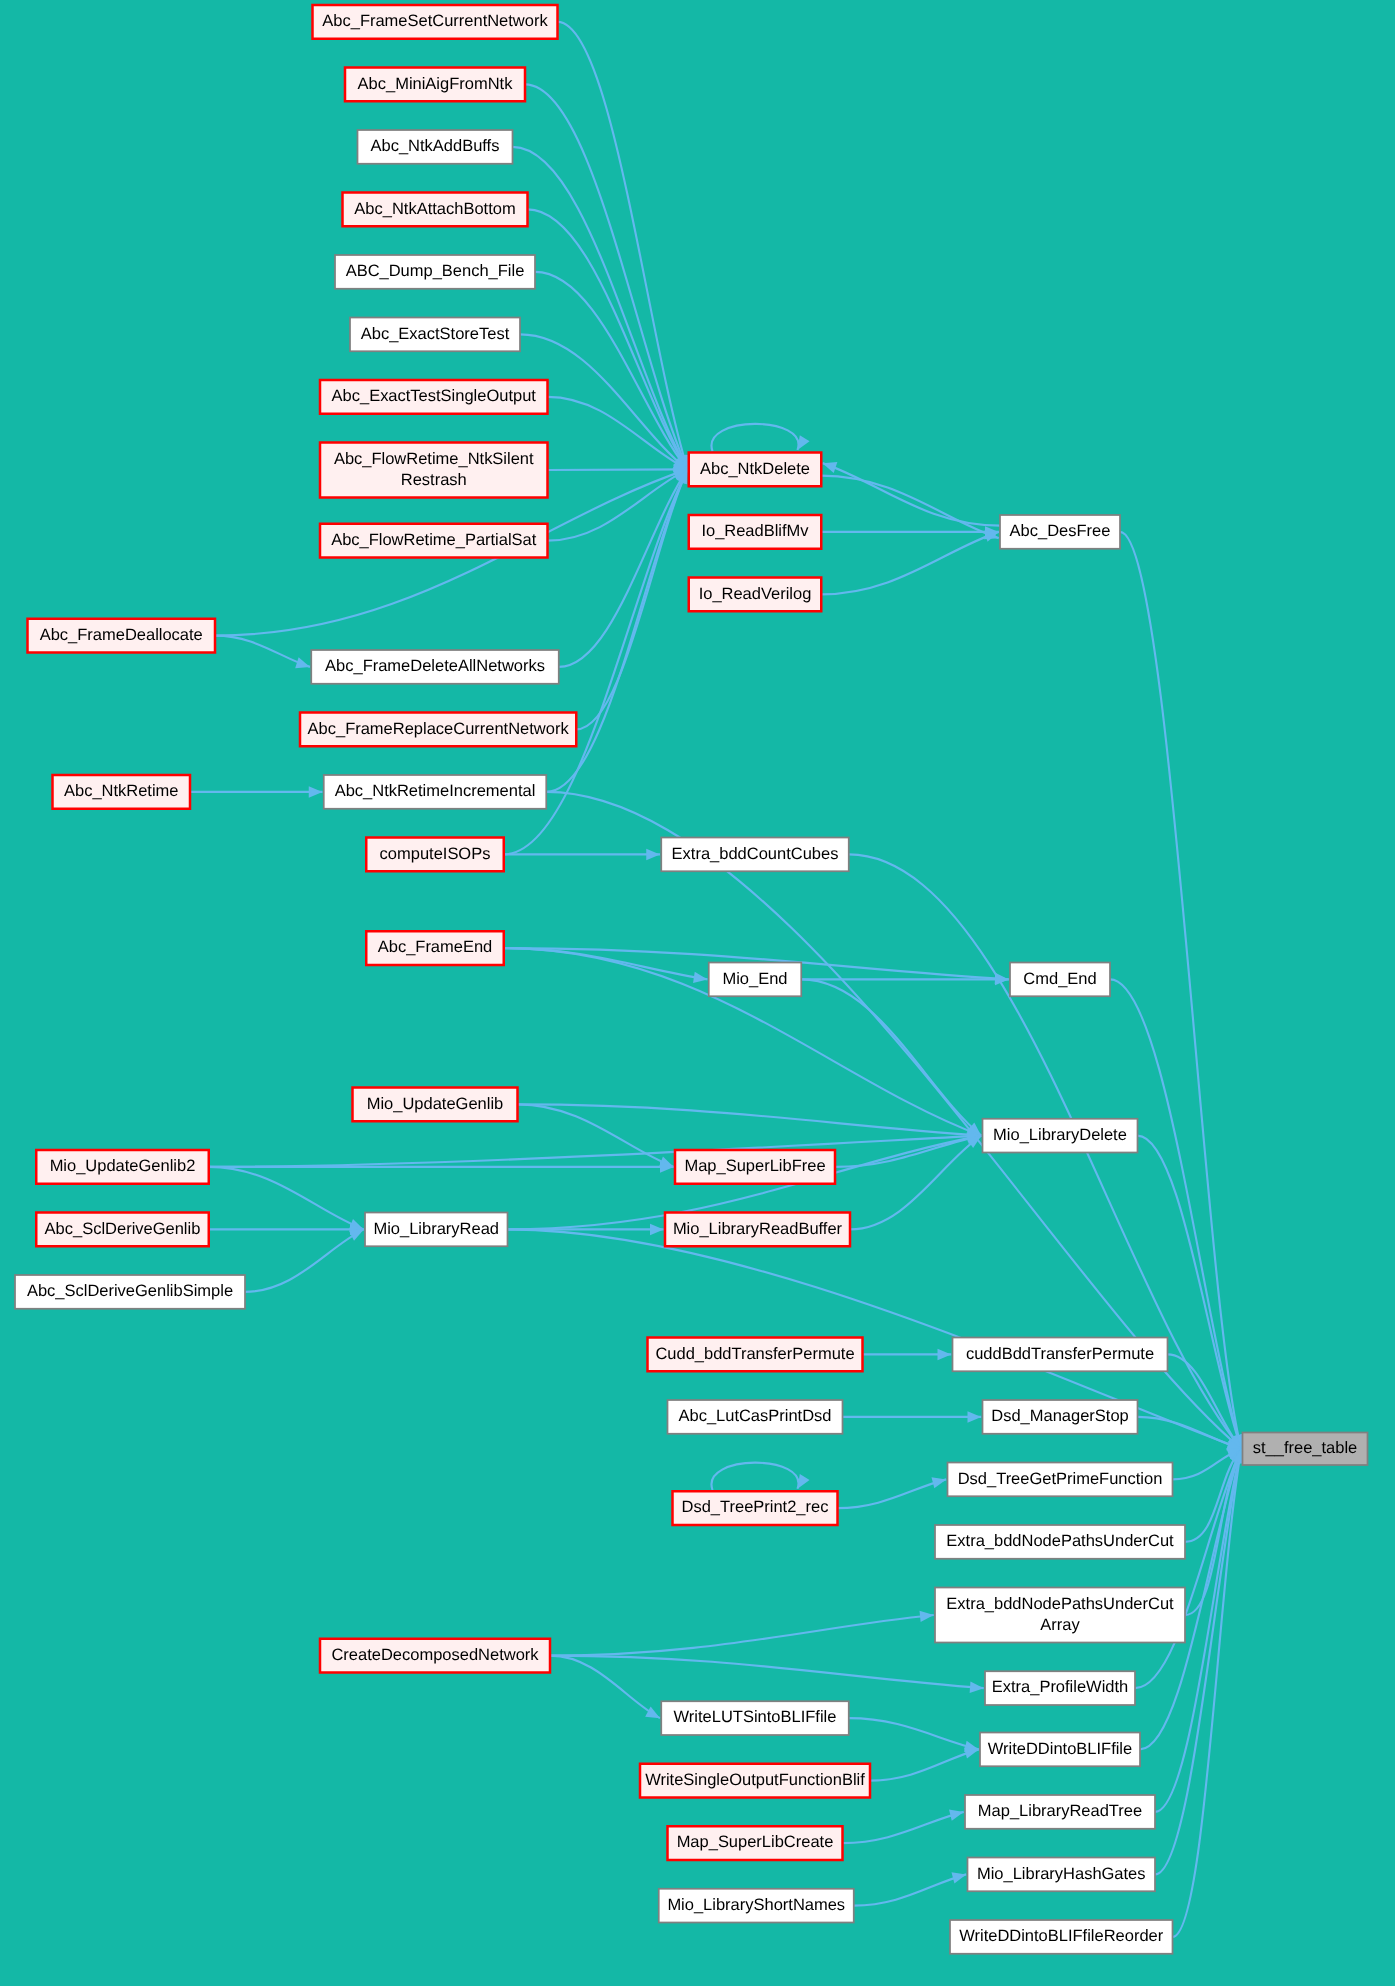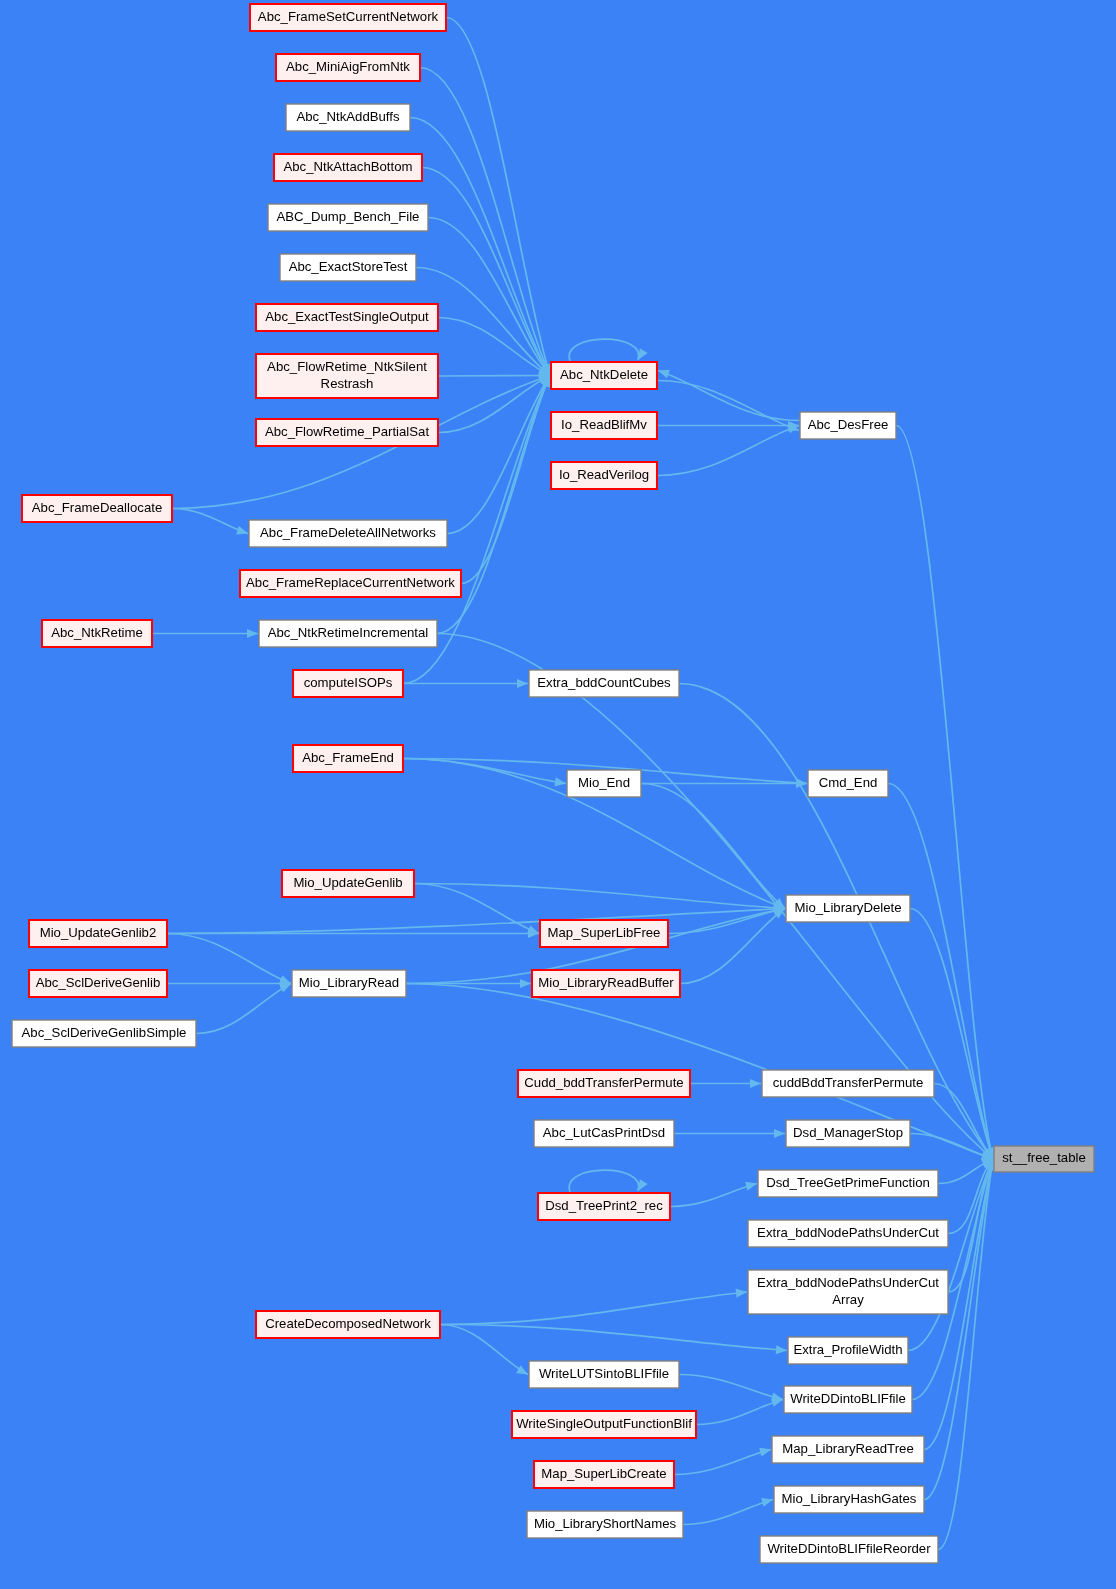--- a/index.html
+++ b/index.html
@@ -1,16 +1,16 @@
 <!DOCTYPE html>
 <html><head>
 <meta charset="utf-8">
 <style>
   html,body{margin:0;padding:0;background:#000;}
-  #page{position:relative;width:1116px;height:1589px;background:#3b82f6;overflow:hidden;}
+  #page{position:relative;width:1116px;height:1589px;background:#14b8a6;overflow:hidden;}
   svg.graph{position:absolute;left:0;top:0;width:1116px;height:1589px;}
   .node-rect{stroke-width:1.3px;}
   .node-red{fill:#fff0f0;stroke:#ff0000;stroke-width:2px;}
   .node-gray{fill:#ffffff;stroke:#808080;stroke-width:1.4px;}
   .node-sel{fill:#b0b0b0;stroke:#808080;stroke-width:1.4px;}
   .node-label{font-family:"Liberation Sans",sans-serif;font-size:13.2px;fill:#000;
     text-anchor:middle;dominant-baseline:middle;}
   .edge{fill:none;stroke:#63b8ee;stroke-width:1.7px;}
   .arrow{fill:#63b8ee;stroke:none;}
 </style>

